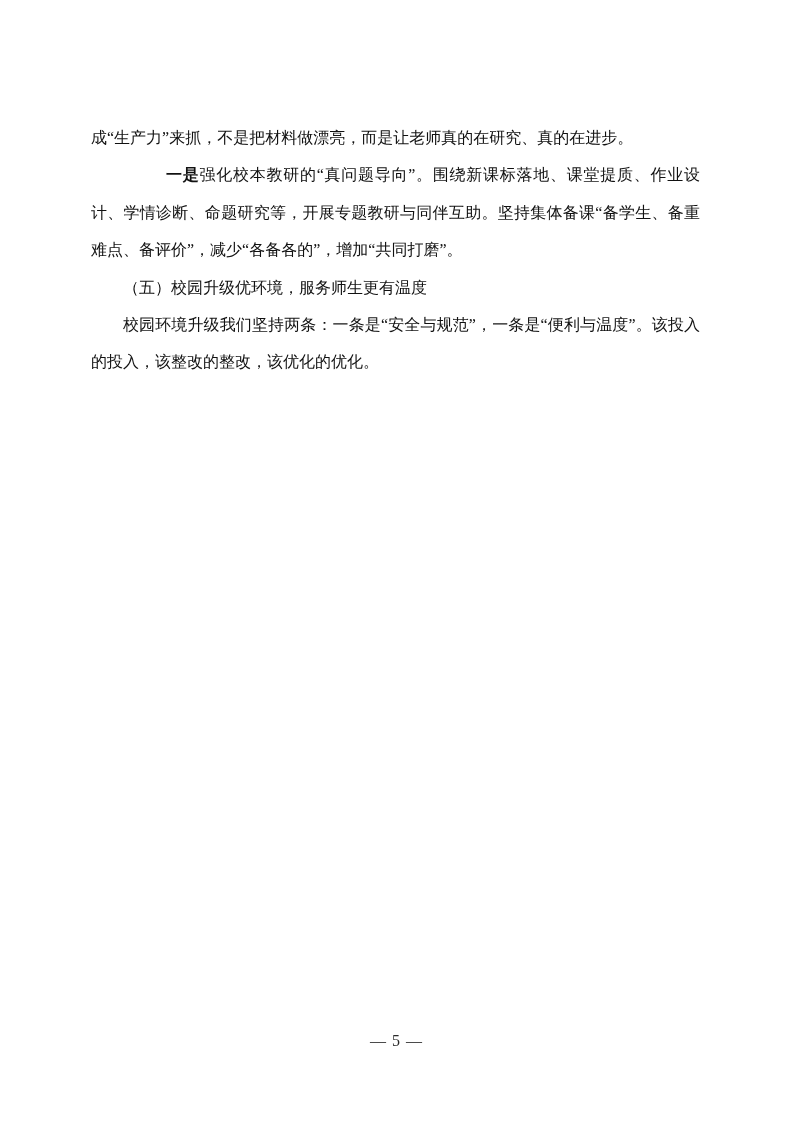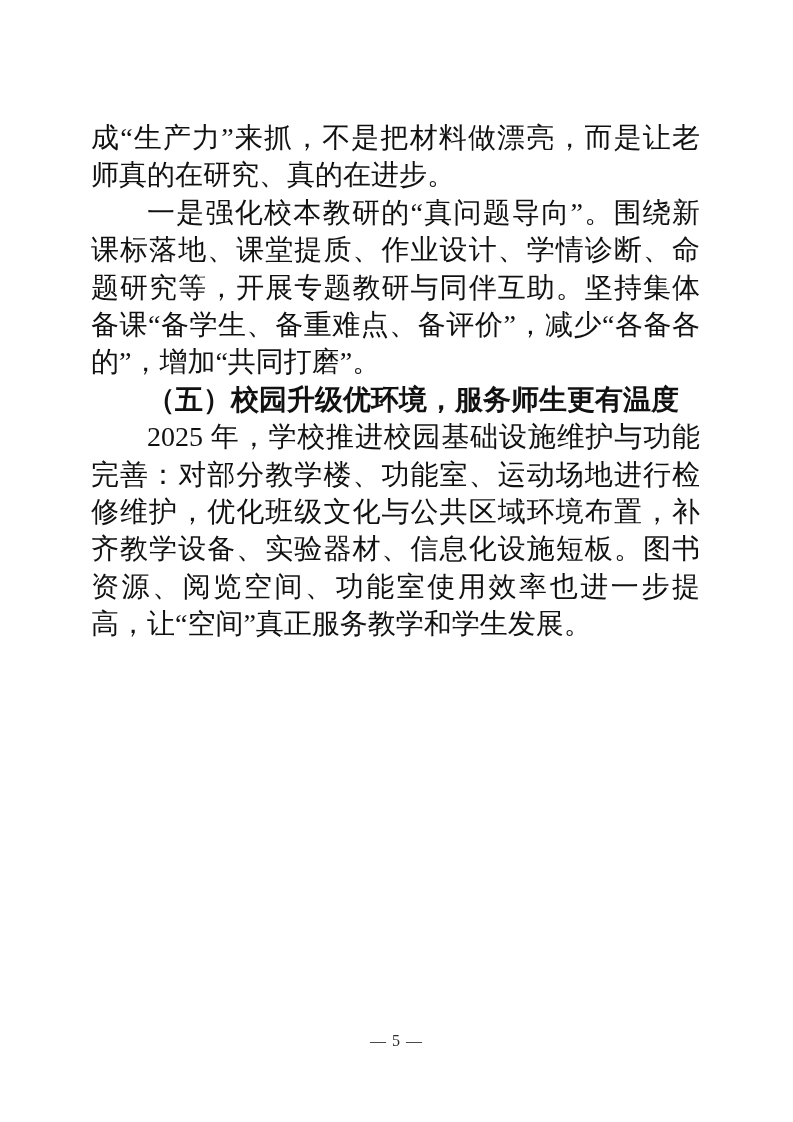--- a/index.html
+++ b/index.html
@@ -14,37 +14,38 @@
     background: #ffffff;
     overflow: hidden;
     font-family: "Liberation Serif", "DejaVu Serif", serif;
   }
   .content {
     position: absolute;
     left: 91px;
     top: 119px;
     width: 609px;
     color: #111111;
-    font-size: 28px;
+    font-size: 16px;
     line-height: 37.4px;
     text-align: justify;
   }
   .para {
     margin: 0;
     padding: 0;
     text-indent: 2em;
   }
   .para.noindent {
     text-indent: 0;
   }
   .lead {
-    font-weight: normal;
+    font-weight: bold;
+    margin-left: 43px;
   }
   .heading {
-    font-weight: bold;
+    font-weight: normal;
   }
   .footer {
     position: absolute;
     top: 1032px;
     left: 0;
     width: 100%;
     text-align: center;
     font-size: 16px;
     color: #2a2a2a;
     letter-spacing: 1px;
@@ -57,20 +58,20 @@
   <div class="content">
 
     <p class="para noindent"><span>成“生产力”来抓，不是把材料做漂亮，而是让老师真的在研究、真的在进步。</span></p>
 
     <p class="para"><span class="lead">一是</span><span>强化校本教研的“真问题导向”。围绕新课标落地、课堂提质、作业设计、学情诊断、命题研究等，开展专题教研与同伴互助。坚持集体备课“备学生、备重难点、备评价”，减少“各备各的”，增加“共同打磨”。</span></p>
 
 
 
     <p class="para heading"><span>（五）校园升级优环境，服务师生更有温度</span></p>
 
+    <p class="para"><span>校园环境升级我们坚持两条：一条是“安全与规范”，一条是“便利与温度”。该投入的投入，该整改的整改，该优化的优化。</span></p>
 
-    <p class="para"><span>2025 年，学校推进校园基础设施维护与功能完善：对部分教学楼、功能室、运动场地进行检修维护，优化班级文化与公共区域环境布置，补齐教学设备、实验器材、信息化设施短板。图书资源、阅览空间、功能室使用效率也进一步提高，让“空间”真正服务教学和学生发展。</span></p>
 
 
   </div>
 
   <div class="footer"><span>— 5 —</span></div>
 </div>
 
 </body></html>

